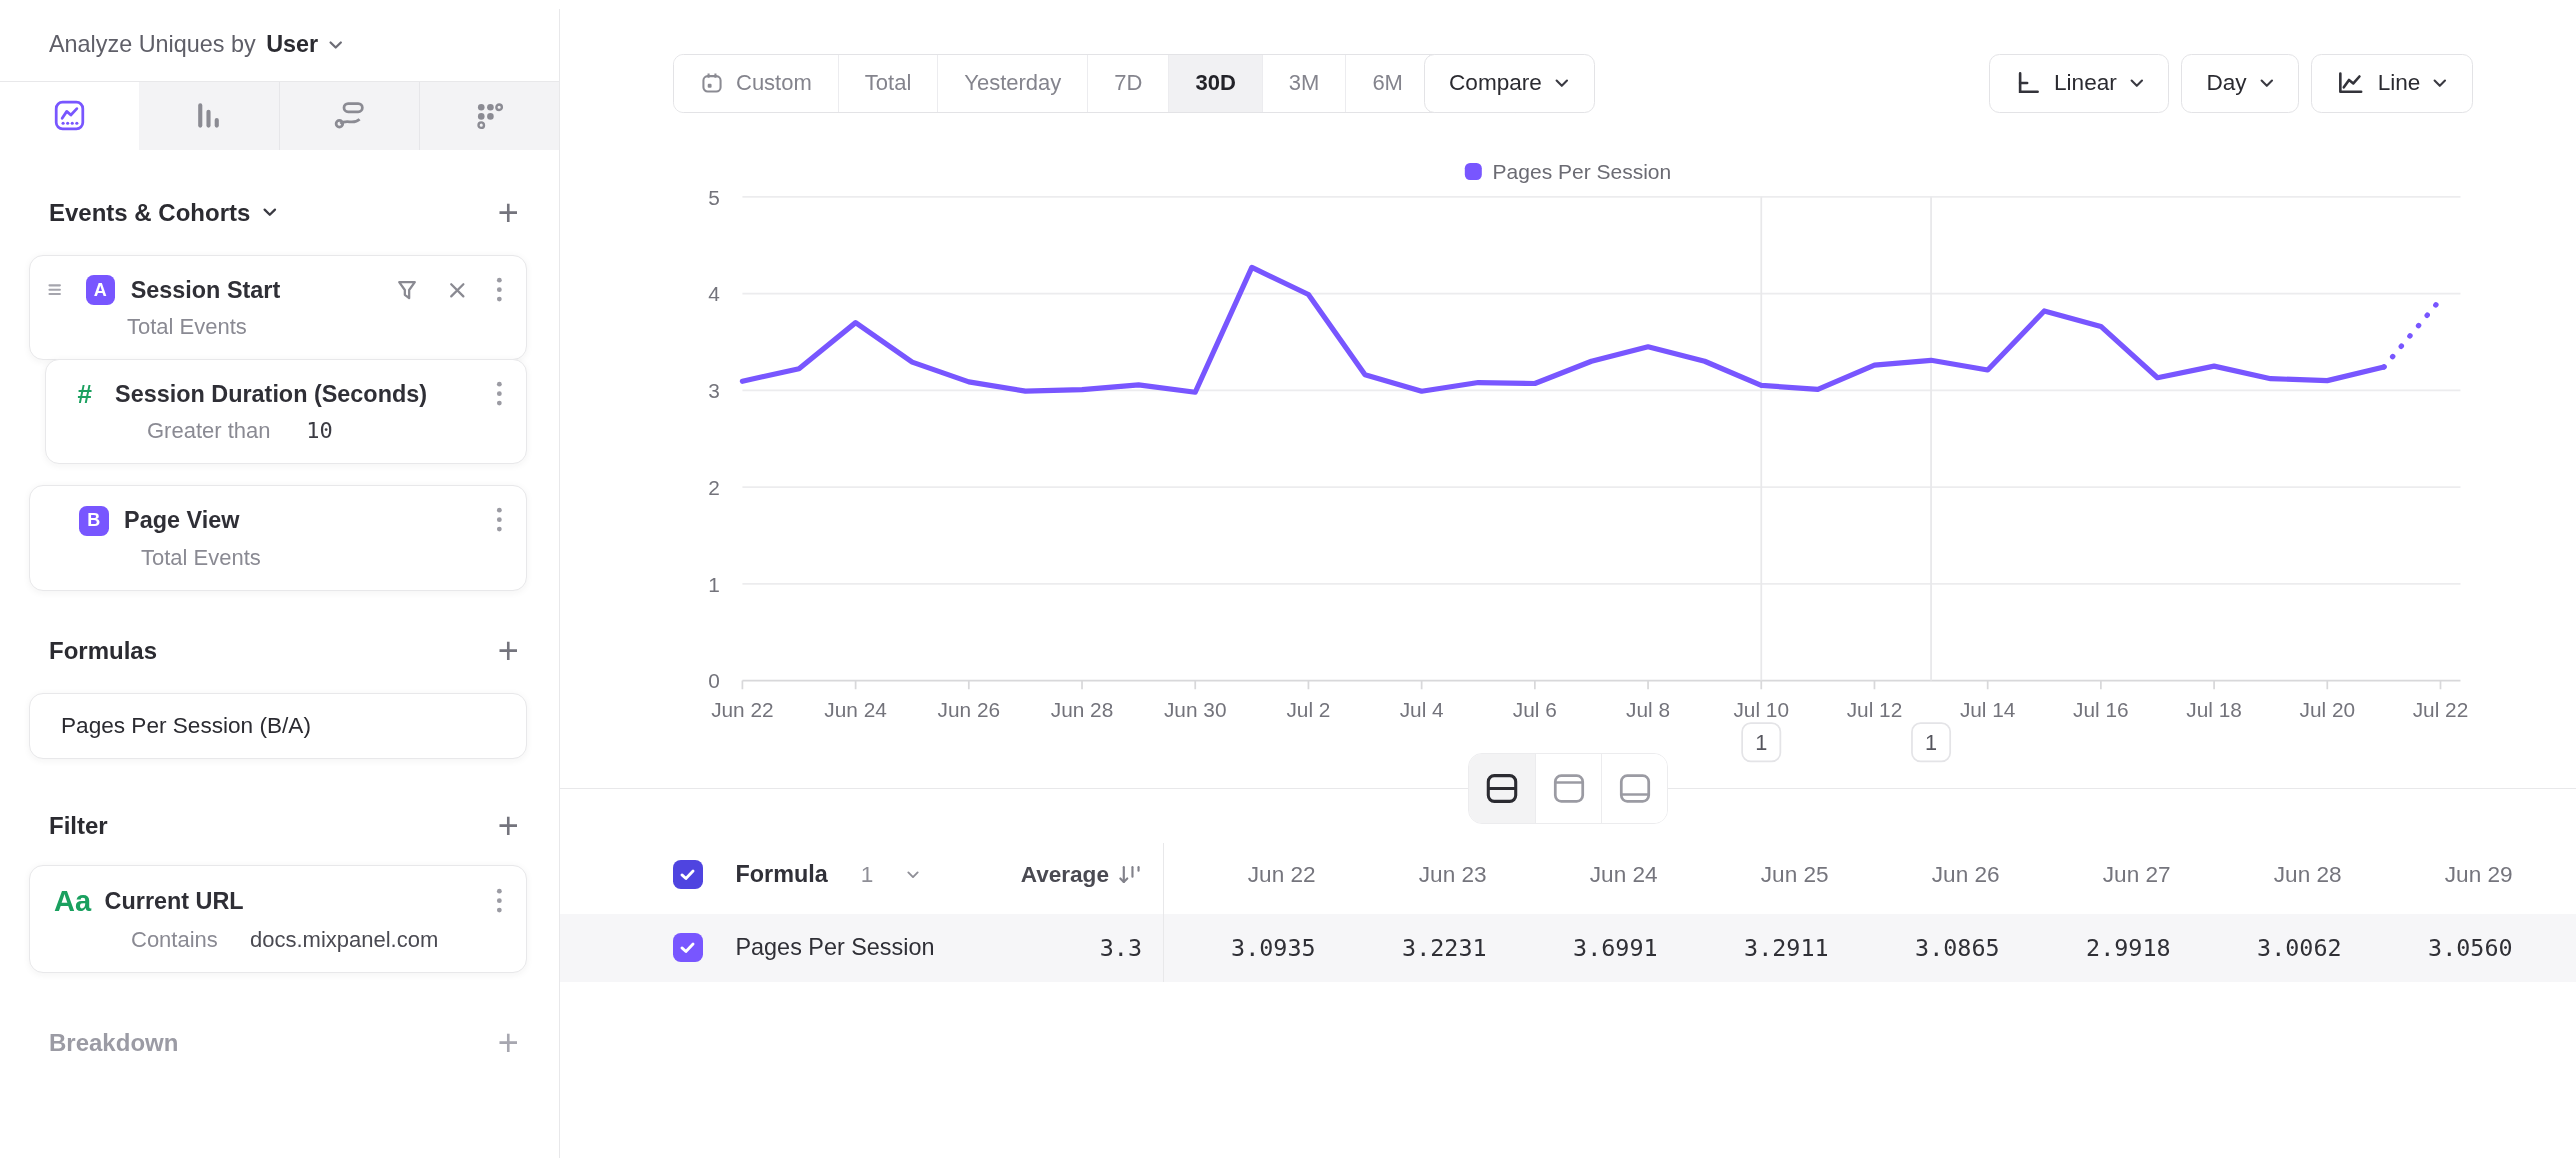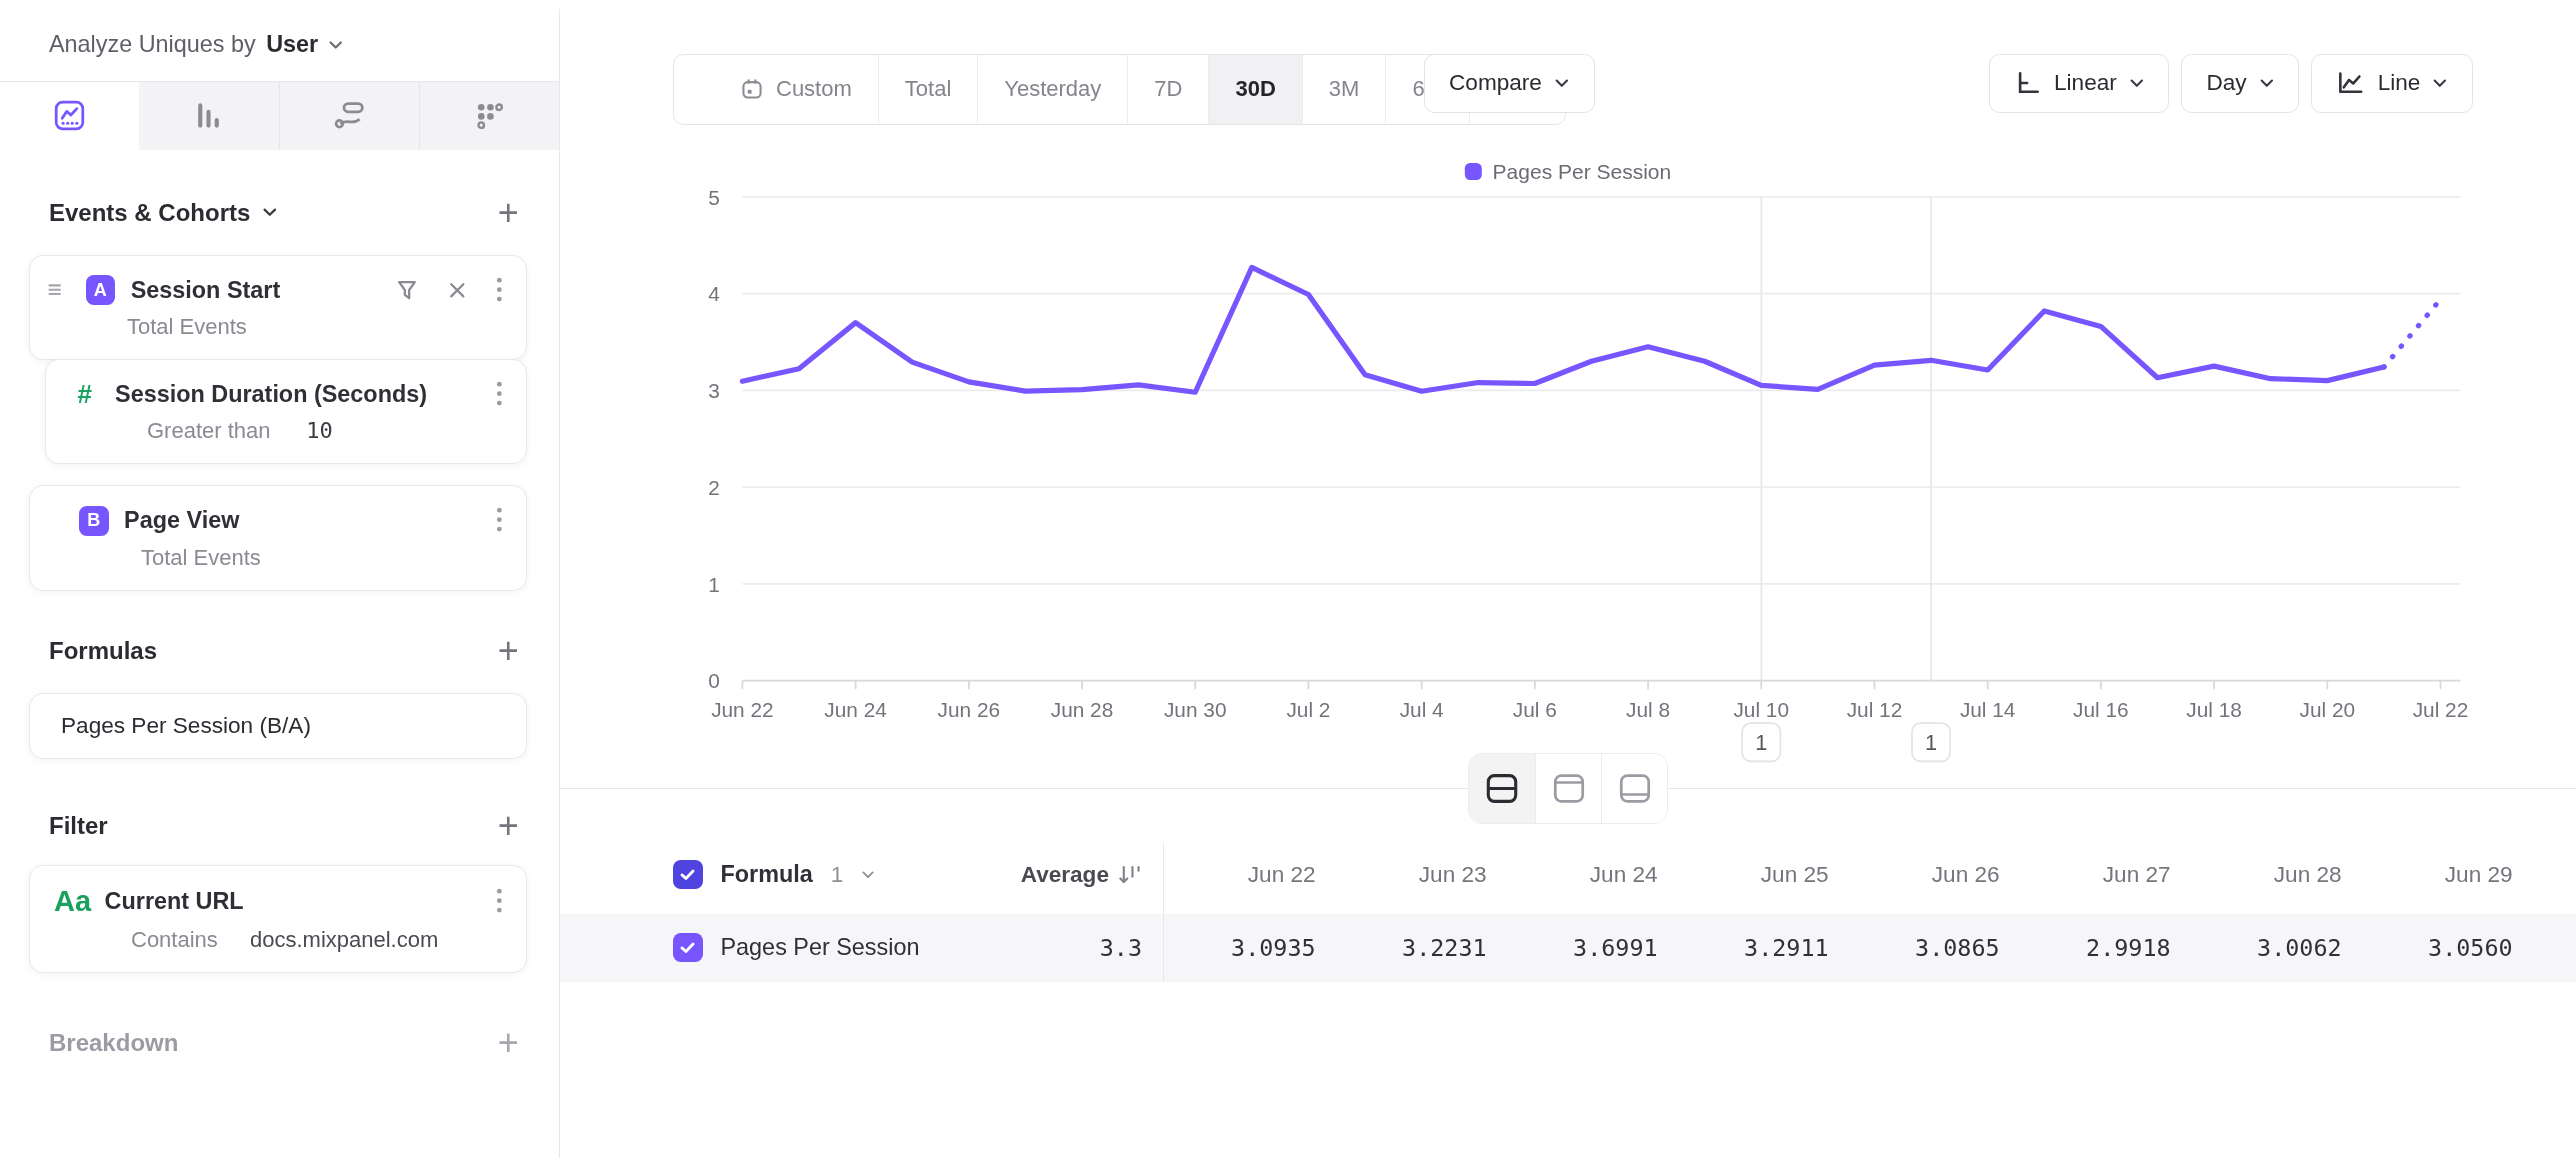--- a/index.html
+++ b/index.html
@@ -41,21 +41,21 @@
   .hash-ico { color:#1aa05f; font-size:26px; font-weight:700; width:29.5px; text-align:center; flex:none; }
   .aa-ico { color:#1aa05f; font-size:29px; font-weight:700; width:35px; flex:none; }
   .drag-handle { position:relative; left:-5.2px; width:19px; flex:none; display:flex; }
   .formula-card { padding:19px 22.6px 19px 31px; font-size:22.6px; font-weight:500; color:#2b2b31; }
   .gap24 { height:21px; } .gap28 { height:24px; }
 
   
   .main { position:absolute; left:560px; top:8.7px; width:2016px; height:1150px; background:#fff; }
 
   .toolbar { position:absolute; top:45px; left:0; width:100%; height:61px; }
-  .seg-control { position:absolute; left:113px; top:0; display:inline-flex; height:71px; border:1.7px solid #e3e3e6; border-radius:10.4px; overflow:hidden; background:#fff; align-items:stretch;padding-left:40px; }
+  .seg-control { position:absolute; left:113px; top:0; display:inline-flex; height:59px; border:1.7px solid #e3e3e6; border-radius:10.4px; overflow:hidden; background:#fff; align-items:stretch; }
   .seg { display:flex; align-items:center; gap:12px; padding:0 26px; background:#fff; border:none; font-family:inherit; font-size:22px; color:#84848d; cursor:pointer; }
   .seg + .seg { border-left:1.7px solid #ececef; }
   .seg.sel { background:#f1f1f3; color:#232329; font-weight:700; }
   .btn { display:inline-flex; align-items:center; gap:12px; height:59px; padding:0 24px; border:1.7px solid #e3e3e6; border-radius:10.4px; background:#fff; font-family:inherit; font-size:22.6px; font-weight:500; color:#2b2b31; cursor:pointer; }
   .compare { position:absolute; left:864px; top:0; }
   .right-controls { position:absolute; right:103px; top:0; display:flex; gap:12px;padding-left:24px; }
 
   .chart-wrap { position:absolute; left:0; top:139px; width:2016px; height:643px; }
   .legend { position:absolute; top:12px; left:50%; transform:translateX(-50%); display:flex; align-items:center; gap:10.4px; }
   .legend-swatch { width:17.4px; height:17.4px; border-radius:5.2px; background:#7856ff; }
@@ -66,21 +66,21 @@
   .layout-toggle { position:absolute; left:50%; top:-36px; transform:translateX(-50%); display:flex; height:71px; background:#fff; border:1.7px solid #ececee; border-radius:14px; overflow:hidden; }
   .lt-btn { width:66px; display:flex; align-items:center; justify-content:center; background:#fff; border:none; cursor:pointer; color:#9b9ba3; }
   .lt-btn + .lt-btn { border-left:1.7px solid #ececee; }
   .lt-btn.sel { background:#f3f3f4; color:#2b2b31; }
 
   
   .table { position:absolute; left:0; top:827px; width:100%; }
   .thead, .trow { display:flex; align-items:center; }
   .thead { height:78px; }
   .trow { height:68px; background:#f6f6f8; }
-  .t-left { position:relative; width:603px; flex:none; display:flex; align-items:center; padding-left:113px; gap:18px; height:100%; }
+  .t-left { position:relative; width:603px; flex:none; display:flex; align-items:center; padding-left:113px; gap:33px; height:100%; }
   .checkbox { width:29.5px; height:29.5px; border-radius:7.8px; display:flex; align-items:center; justify-content:center; flex:none; cursor:pointer; }
   .checkbox.dark { background:#4f44e0; }
   .checkbox.purple { background:#7856ff; }
   .f-label { font-size:23.4px; font-weight:700; color:#303038; }
   .f-num { font-size:22.6px; color:#8f8f97; }
   .avg-wrap { position:absolute; right:21px; display:flex; align-items:center; gap:7px; }
   .avg-head { font-size:22.6px; font-weight:700; color:#4a4a52; }
   .avg-val { font-size:23.4px; color:#303036; }
   .row-name { font-size:23.4px; color:#2f2f36; }
   .t-cols { display:flex; flex:none; }

